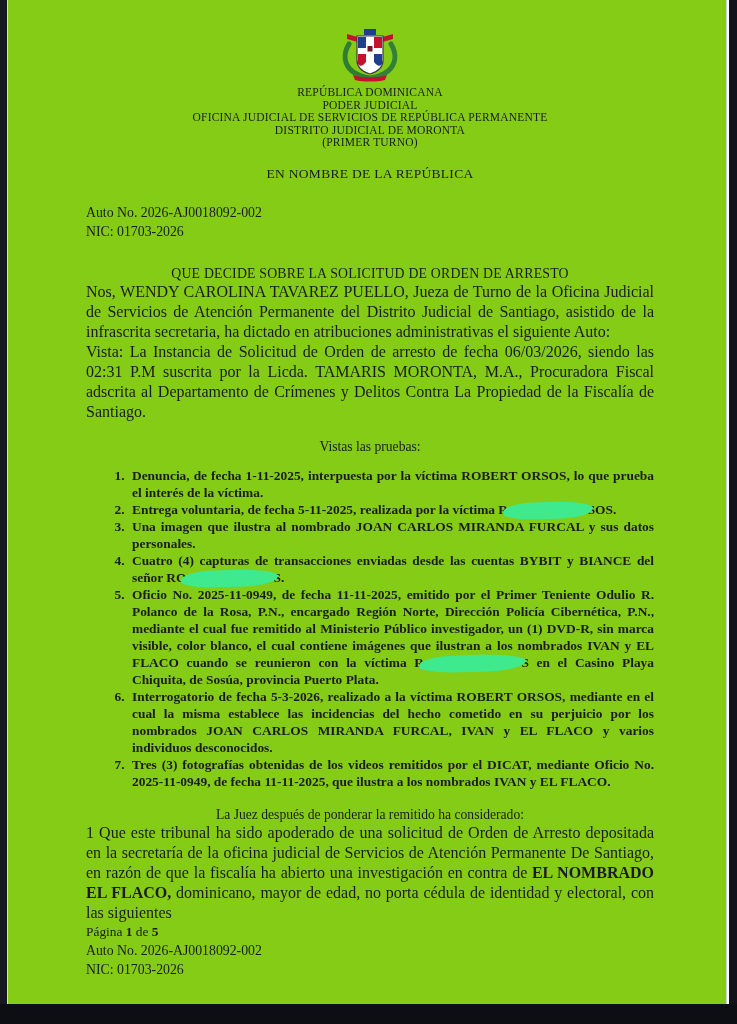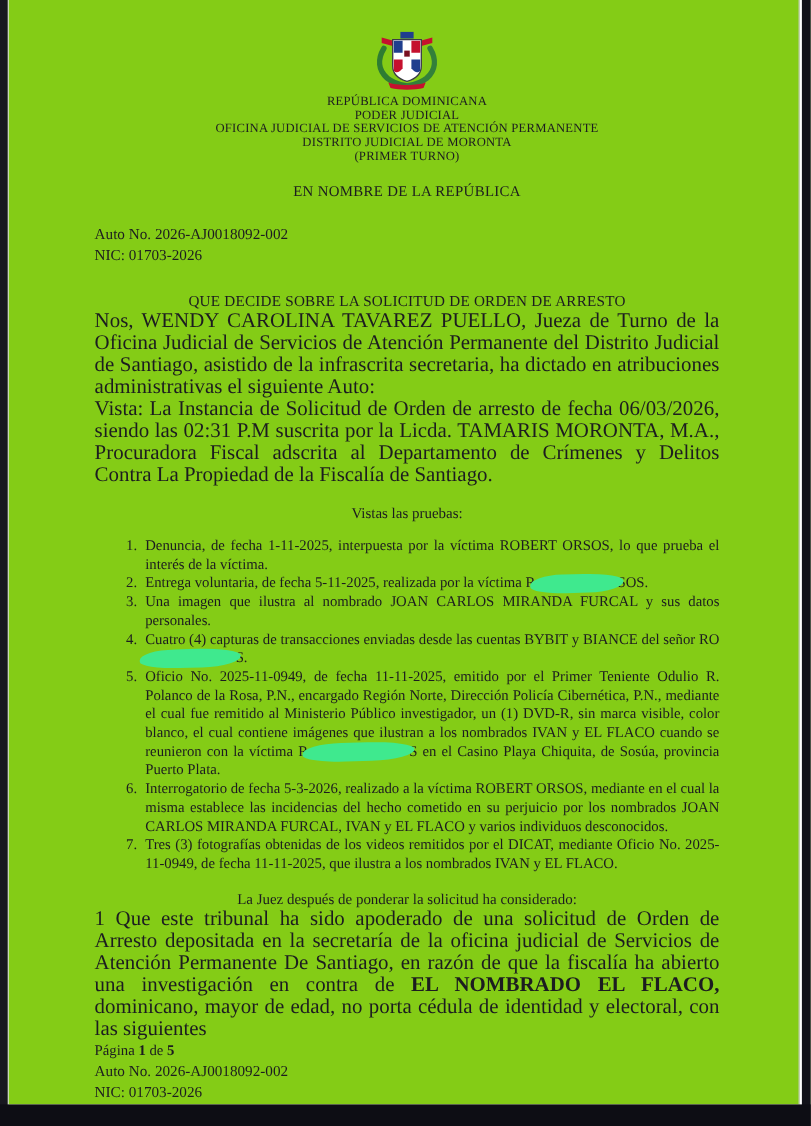--- a/index.html
+++ b/index.html
@@ -18,29 +18,29 @@
     position:absolute;left:7px;top:0;width:720px;height:1004px;
     background:#84cc16;box-sizing:border-box;
     border-left:1px solid #d9d9df;border-right:1px solid #cfcfd6;
     padding:26px 72px 0 78px;
   }
   .crest{display:block;margin:0 auto 4px auto;}
   .hdr-line{text-align:center;font-size:11.5px;line-height:12.6px;letter-spacing:.2px;}
   .motto{text-align:center;font-size:13.5px;margin-top:17px;letter-spacing:.3px;}
   .case-block{margin-top:21px;font-size:13.8px;line-height:19px;}
   .doc-title{text-align:center;font-size:13.8px;margin-top:25px;letter-spacing:.2px;}
-  p.body-par{margin:0;font-size:19px;line-height:20px;text-align:justify;}
+  p.body-par{margin:0;font-size:16px;line-height:20px;text-align:justify;}
   .par-intro{margin-top:26px;}
   .par-vista{margin-top:17px;}
   .center-head{text-align:center;font-size:13.6px;margin-top:17px;}
   ol.pruebas{
     margin:12px 0 0 0;padding:0 0 0 42px;
     font-size:13.4px;line-height:17px;text-align:justify;
   }
-  ol.pruebas li{padding-left:4px;margin:0;}
+  ol.pruebas li{padding-left:4px;margin:0;font-weight:bold;}
   .considerando-head{text-align:center;font-size:13.6px;margin-top:17px;}
   .par-considerando{margin-top:14px;}
   .bold{font-weight:bold;}
   .redact{
     display:inline-block;
     color:transparent;
     background:#3fe98e;
     border-radius:45% 55% 50% 50% / 70% 55% 75% 50%;
     padding:1px 10px 3px 10px;
     margin:-3px -5px;
@@ -76,21 +76,21 @@
     <path d="M19 28 L27 28 L27 36 C24 40 21 41 19 38 Z" fill="#c5112e"></path>
     <path d="M35 28 L43 28 L43 38 C41 41 38 40 35 36 Z" fill="#1f3e8e"></path>
     <rect x="28.5" y="20" width="5" height="5.5" fill="#7a1020"></rect>
 
     <path d="M14 49 C20 52 42 52 48 49 L46 54 C38 56 24 56 16 54 Z" fill="#c5112e"></path>
   </svg>
 
   <div>
     <div class="hdr-line">REPÚBLICA DOMINICANA</div>
     <div class="hdr-line">PODER JUDICIAL</div>
-    <div class="hdr-line">OFICINA JUDICIAL DE SERVICIOS DE ATENCIÓN PERMANENTE</div>
+    <div class="hdr-line">OFICINA JUDICIAL DE SERVICIOS DE REPÚBLICA PERMANENTE</div>
     <div class="hdr-line">DISTRITO JUDICIAL DE MORONTA</div>
     <div class="hdr-line">(PRIMER TURNO)</div>
   </div>
 
   <div class="motto">EN NOMBRE DE LA REPÚBLICA</div>
 
   <div class="case-block">
     <div>Auto No. 2026-AJ0018092-002</div>
     <div>NIC: 01703-2026</div>
   </div>
@@ -106,21 +106,21 @@
   <ol class="pruebas">
       <li><span>Denuncia, de fecha 1-11-2025, interpuesta por la víctima ROBERT ORSOS, lo que prueba el interés de la víctima.</span></li>
       <li><span>Entrega voluntaria, de fecha 5-11-2025, realizada por la víctima R</span><span class="redact">OBERT OR</span><span>SOS.</span></li>
       <li><span>Una imagen que ilustra al nombrado JOAN CARLOS MIRANDA FURCAL y sus datos personales.</span></li>
       <li><span>Cuatro (4) capturas de transacciones enviadas desde las cuentas BYBIT y BIANCE del señor RO</span><span class="redact">BERT ORSO</span><span>S.</span></li>
       <li><span>Oficio No. 2025-11-0949, de fecha 11-11-2025, emitido por el Primer Teniente Odulio R. Polanco de la Rosa, P.N., encargado Región Norte, Dirección Policía Cibernética, P.N., mediante el cual fue remitido al Ministerio Público investigador, un (1) DVD-R, sin marca visible, color blanco, el cual contiene imágenes que ilustran a los nombrados IVAN y EL FLACO cuando se reunieron con la víctima R</span><span class="redact">OBERT ORSO</span><span>S en el Casino Playa Chiquita, de Sosúa, provincia Puerto Plata.</span></li>
       <li><span>Interrogatorio de fecha 5-3-2026, realizado a la víctima ROBERT ORSOS, mediante en el cual la misma establece las incidencias del hecho cometido en su perjuicio por los nombrados JOAN CARLOS MIRANDA FURCAL, IVAN y EL FLACO y varios individuos desconocidos.</span></li>
       <li><span>Tres (3) fotografías obtenidas de los videos remitidos por el DICAT, mediante Oficio No. 2025-11-0949, de fecha 11-11-2025, que ilustra a los nombrados IVAN y EL FLACO.</span></li>
     </ol>
 
-  <div class="considerando-head">La Juez después de ponderar la solicitud ha considerado:</div>
+  <div class="considerando-head">La Juez después de ponderar la remitido ha considerado:</div>
 
   <p class="body-par par-considerando"><span>1 Que este tribunal ha sido apoderado de una solicitud de Orden de Arresto depositada en la secretaría de la oficina judicial de Servicios de Atención Permanente De Santiago, en razón de que la fiscalía ha abierto una investigación en contra de </span><span class="bold">EL NOMBRADO EL FLACO,</span><span> dominicano, mayor de edad, no porta cédula de identidad y electoral, con las siguientes</span></p>
 
   <div class="page-num"><span>Página </span><span class="bold">1</span><span> de </span><span class="bold">5</span></div>
 
   <div class="footer-case">
     <div>Auto No. 2026-AJ0018092-002</div>
     <div>NIC: 01703-2026</div>
   </div>
 

